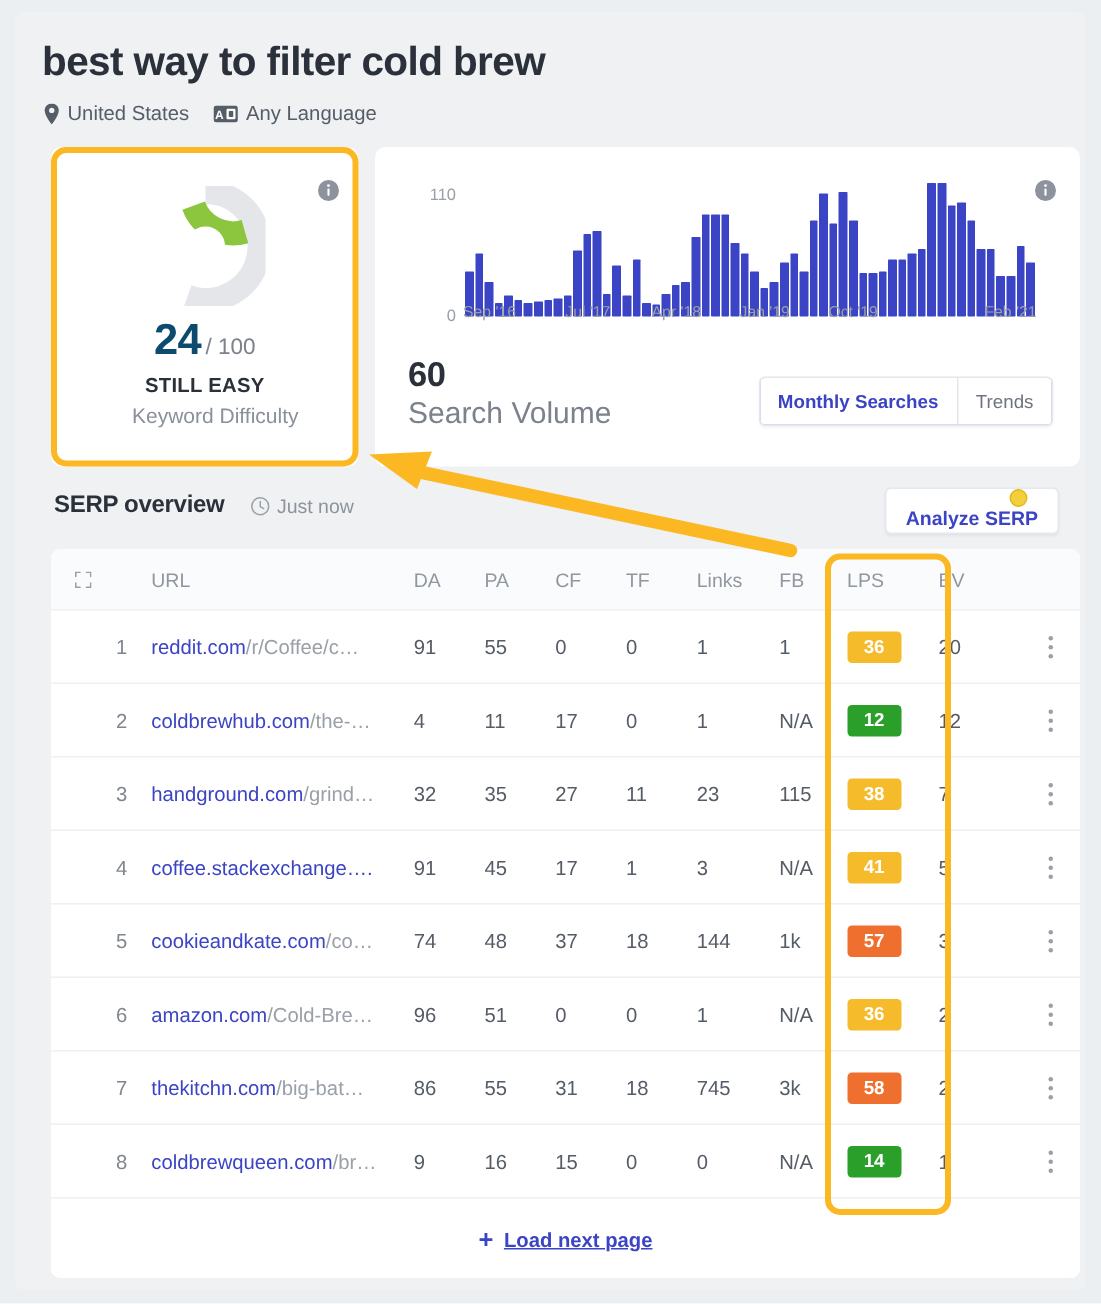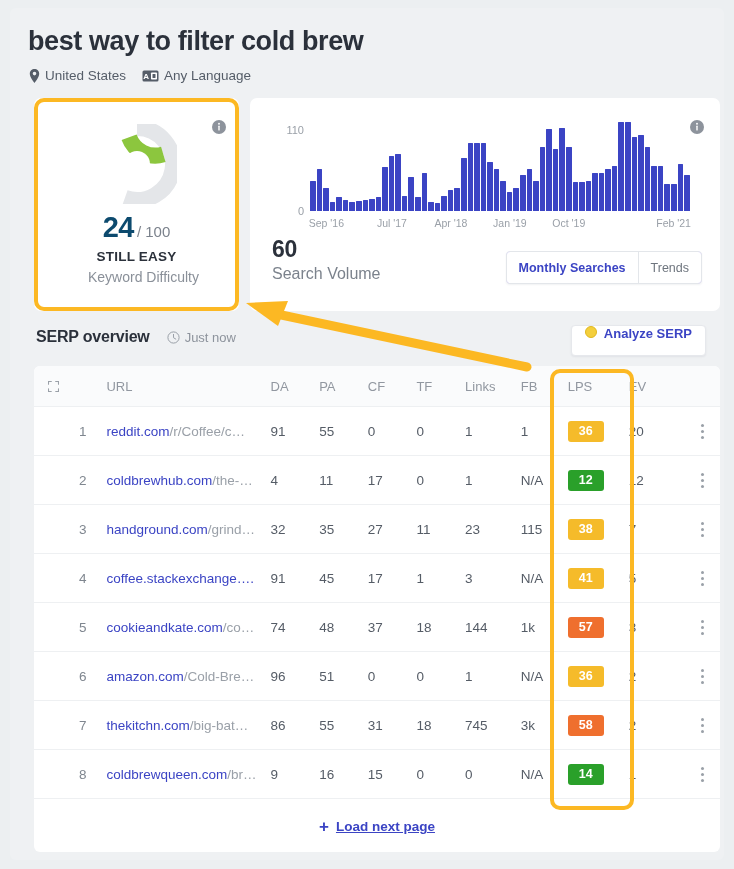--- a/index.html
+++ b/index.html
@@ -173,21 +173,21 @@
   .bar {
     flex: 1 1 auto;
     background: #3b44c4;
     border-radius: 0.5px;
     min-width: 2px;
   }
   .x-axis {
     position: absolute;
     left: 38px;
     right: 0;
-    top: 97px;
+    top: 82px;
     height: 16px;
   }
   .x-tick {
     position: absolute;
     font-size: 10.5px;
     color: #9aa0a8;
     white-space: nowrap;
     transform: translateX(-50%);
   }
   .vol-num {
@@ -196,21 +196,21 @@
     top: 138px;
     font-size: 23px;
     font-weight: bold;
     color: #2b313b;
     letter-spacing: -0.3px;
   }
   .vol-cap {
     position: absolute;
     left: 22px;
     top: 167px;
-    font-size: 16px;
+    font-size: 20px;
     color: #7b828c;
   }
   .seg {
     position: absolute;
     right: 18px;
     top: 153px;
     height: 31px;
     display: flex;
     background: #c4b5fd;
     border: 1px solid #e3e6ea;
@@ -257,31 +257,32 @@
     color: #8d939c;
   }
   .clock-icon { width: 13px; height: 13px; display: block; }
   .serp-time span { margin-left: 5px; }
 
   .analyze-btn {
     position: absolute;
     right: 18px;
     top: 317px;
     display: flex;
-    align-items: flex-start;
+    align-items: flex-end;
     height: 29px;
     padding: 0 13px;
     background: #fff;
     border: 1px solid #e6e8ec;
     border-radius: 4px;
     box-shadow: 0 1px 2px rgba(60,70,90,0.08);
     font-size: 13px;
     font-weight: bold;
     color: #3b44c4;
     white-space: nowrap;
+    flex-direction: column;
   }
   .coin-icon {
     width: 12px; height: 12px;
     border-radius: 50%;
     background: #f4cf3c;
     border: 1px solid #e0b81f;
     box-sizing: border-box;
     margin-right: 7px;
     flex: none;
   }
@@ -299,21 +300,20 @@
     overflow: hidden;
   }
   .trow {
     display: flex;
     align-items: center;
     height: 49px;
     box-sizing: border-box;
     border-bottom: 1px solid #eef0f2;
     font-size: 13.5px;
     color: #555c66;
-    gap: 6px;
   }
   .thead {
     height: 41px;
     background: #fafbfc;
     color: #9197a0;
     font-size: 13px;
     border-bottom: 1px solid #eef0f2;
   }
   .c-exp   { width: 44px; display: flex; justify-content: center; }
   .c-rank  { width: 24px; text-align: left; color: #7f868f; }

